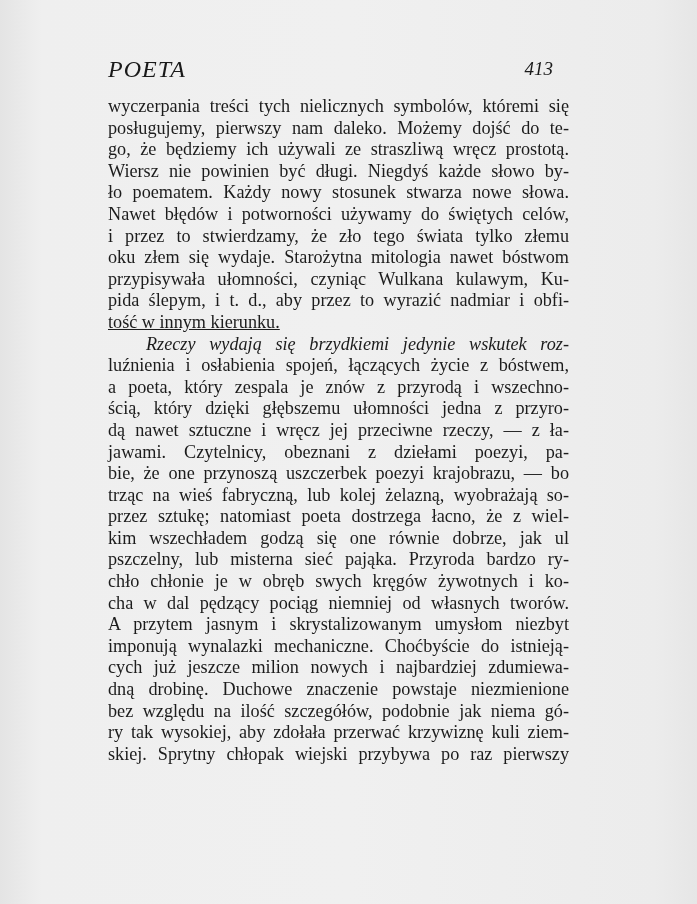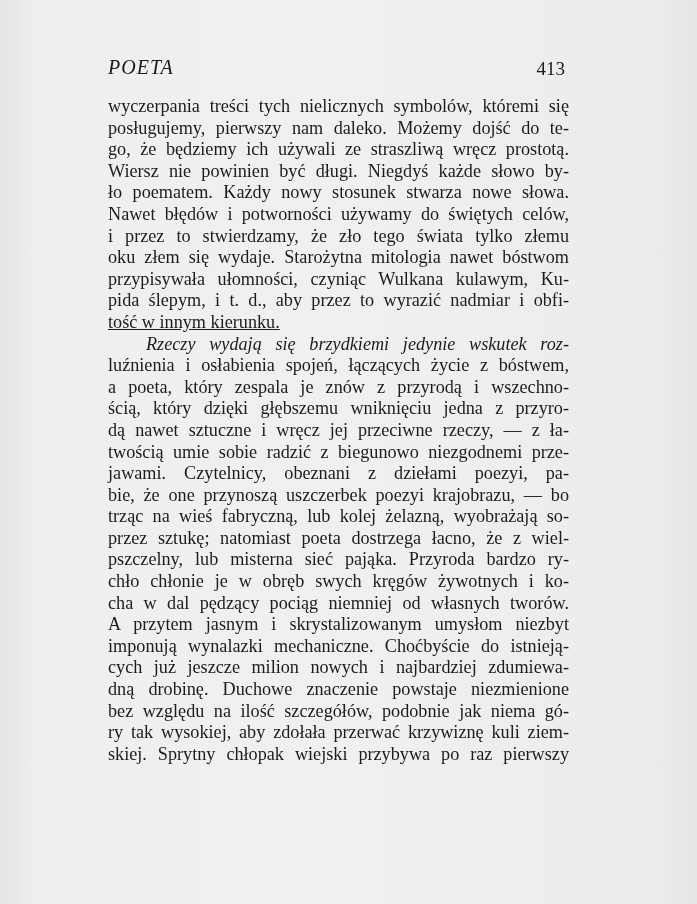--- a/index.html
+++ b/index.html
@@ -22,28 +22,29 @@
     .running-head {
       position: relative;
       height: 30px;
       margin-bottom: 10px;
     }
     .running-title {
       position: absolute;
       left: 0;
       top: 0;
       font-style: italic;
-      font-size: 20px;
+      font-size: 24px;
       letter-spacing: 1px;
       color: #1a1a1a;
     }
     .page-number {
       position: absolute;
-      right: 4px;
+      right: 16px;
       top: 2px;
+      font-style: italic;
       font-size: 19px;
       color: #1a1a1a;
     }
     .body-text {
       font-size: 18.2px;
       line-height: 21.6px;
       text-align: justify;
     }
     .line {
       display: block;
@@ -81,27 +82,27 @@
       <span class="line">i przez to stwierdzamy, że zło tego świata tylko złemu</span>
       <span class="line">oku złem się wydaje. Starożytna mitologia nawet bóstwom</span>
       <span class="line">przypisywała ułomności, czyniąc Wulkana kulawym, Ku-</span>
       <span class="line">pida ślepym, i t. d., aby przez to wyrazić nadmiar i obfi-</span>
       <span class="line last">tość w innym kierunku.</span>
     </div>
     <div class="paragraph">
       <span class="line indent">Rzeczy wydają się brzydkiemi jedynie wskutek roz-</span>
       <span class="line">luźnienia i osłabienia spojeń, łączących życie z bóstwem,</span>
       <span class="line">a poeta, który zespala je znów z przyrodą i wszechno-</span>
-      <span class="line">ścią, który dzięki głębszemu wniknięciu jedna z przyro-</span>
+      <span class="line">ścią, który dzięki głębszemu ułomności jedna z przyro-</span>
       <span class="line">dą nawet sztuczne i wręcz jej przeciwne rzeczy, — z ła-</span>
-      <span class="line">twością umie sobie radzić z biegunowo niezgodnemi prze-</span>
       <span class="line">jawami. Czytelnicy, obeznani z dziełami poezyi, pa-</span>
       <span class="line">bie, że one przynoszą uszczerbek poezyi krajobrazu, — bo</span>
       <span class="line">trząc na wieś fabryczną, lub kolej żelazną, wyobrażają so-</span>
       <span class="line">przez sztukę; natomiast poeta dostrzega łacno, że z wiel-</span>
+      <span class="line">kim wszechładem godzą się one równie dobrze, jak ul</span>
       <span class="line">pszczelny, lub misterna sieć pająka. Przyroda bardzo ry-</span>
       <span class="line">chło chłonie je w obręb swych kręgów żywotnych i ko-</span>
       <span class="line">cha w dal pędzący pociąg niemniej od własnych tworów.</span>
       <span class="line">A przytem jasnym i skrystalizowanym umysłom niezbyt</span>
       <span class="line">imponują wynalazki mechaniczne. Choćbyście do istnieją-</span>
       <span class="line">cych już jeszcze milion nowych i najbardziej zdumiewa-</span>
       <span class="line">dną drobinę. Duchowe znaczenie powstaje niezmienione</span>
       <span class="line">bez względu na ilość szczegółów, podobnie jak niema gó-</span>
       <span class="line">ry tak wysokiej, aby zdołała przerwać krzywiznę kuli ziem-</span>
       <span class="line">skiej. Sprytny chłopak wiejski przybywa po raz pierwszy</span>

